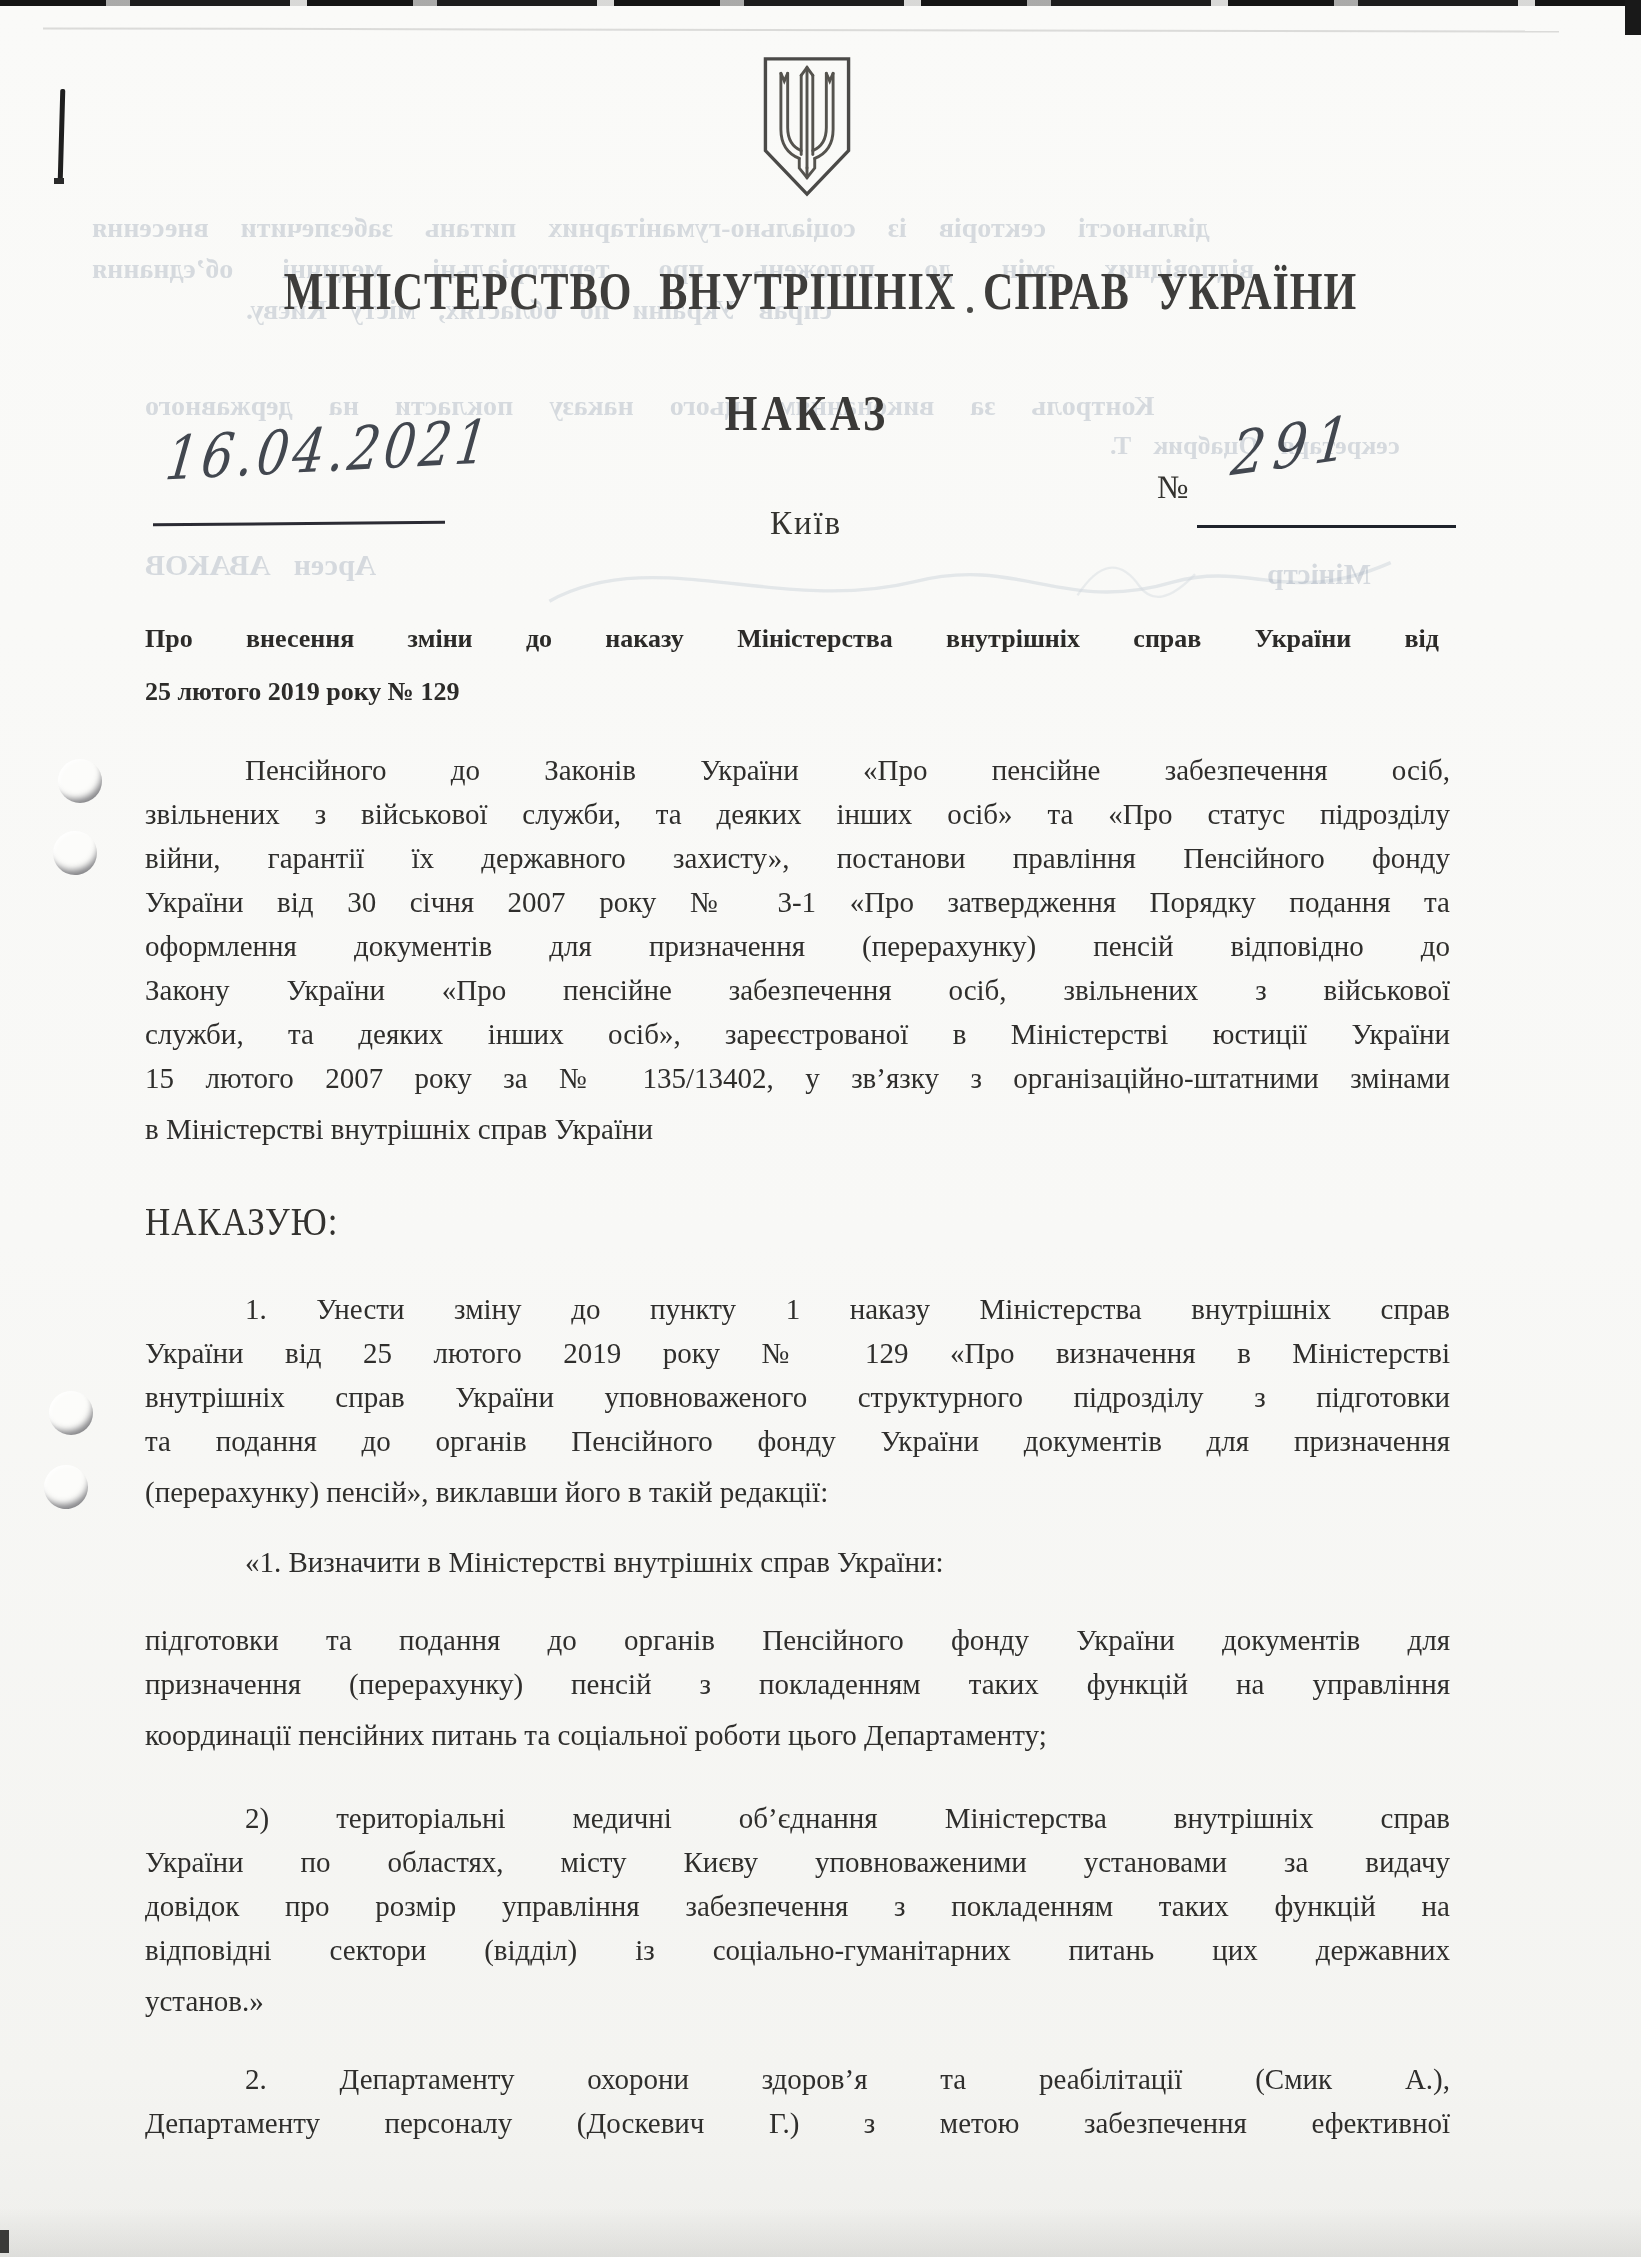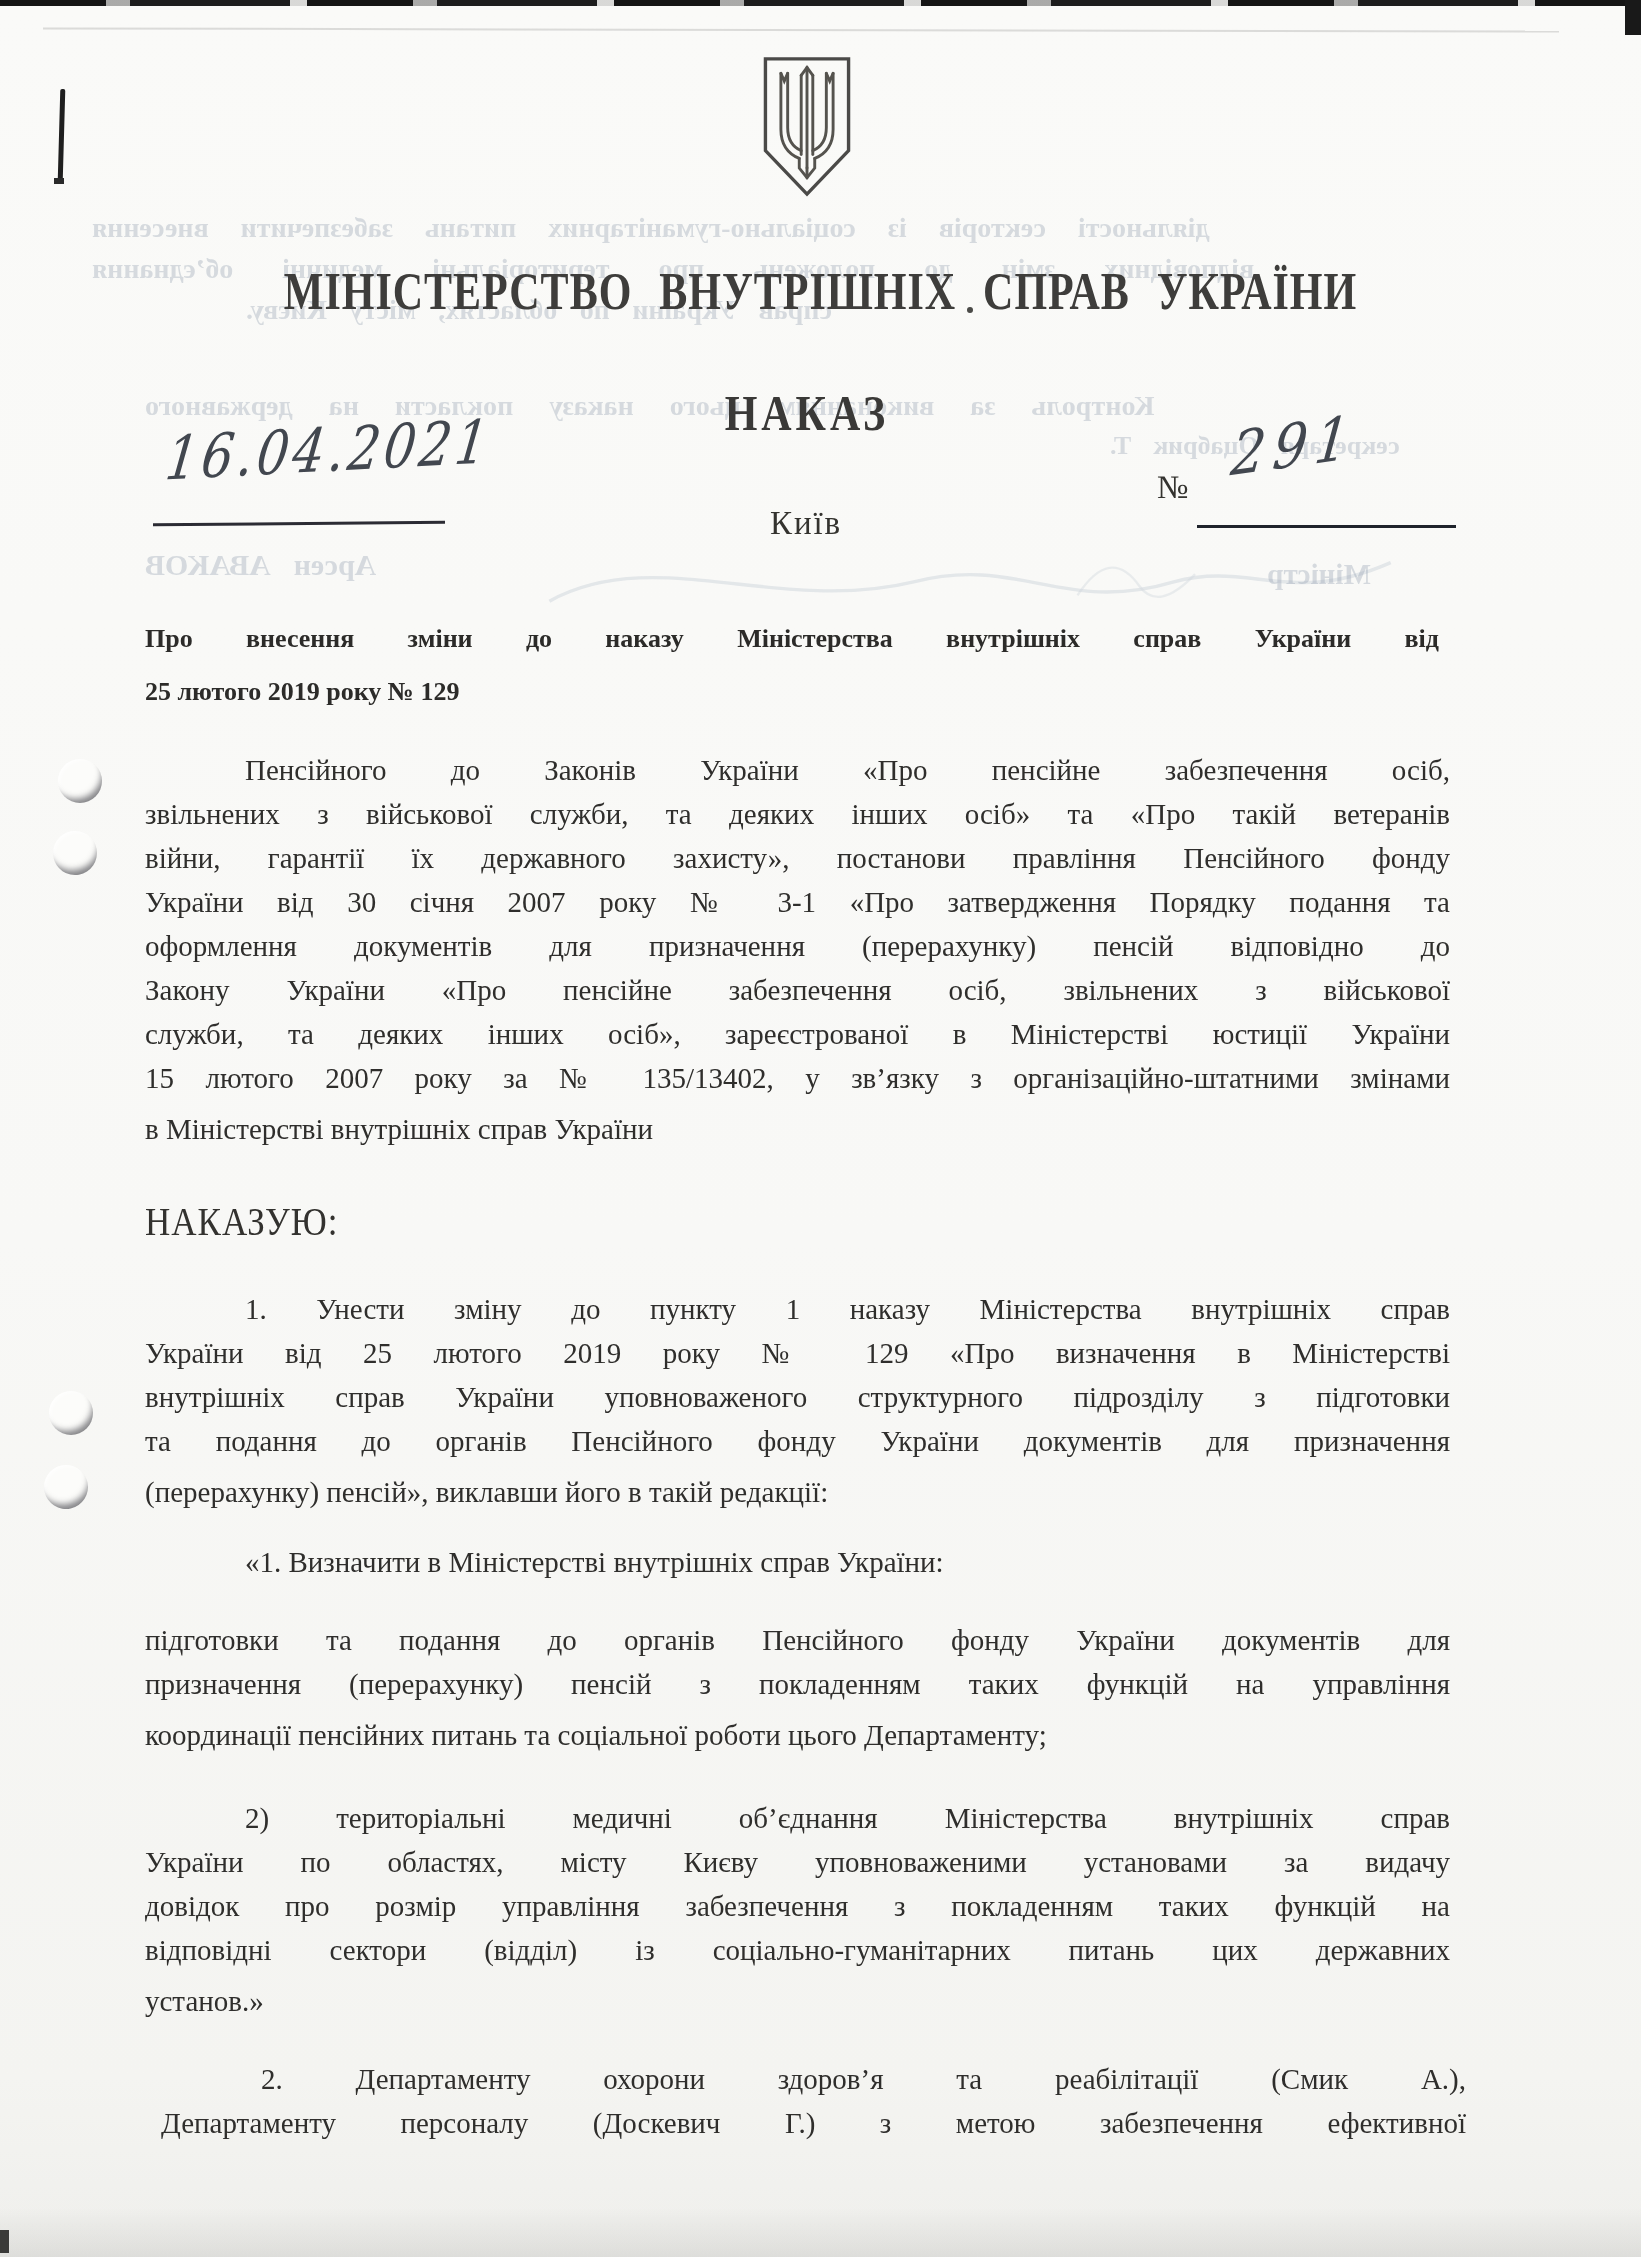--- a/index.html
+++ b/index.html
@@ -63,21 +63,21 @@
   .jline{text-align:justify;text-align-last:justify;width:100%;box-sizing:border-box;}
   .jline.ll{text-align-last:left;margin-top:7px;}
   .jline.ind{padding-left:100px;}
   .preamble{top:748px;}
   .decree-word{left:145px;top:1200px;font-size:35px;letter-spacing:1px;color:#33322f;
                transform:scaleY(1.12);transform-origin:left top;}
   .item1{top:1287px;}
   .quote-intro{top:1533px;}
   .sub1{top:1618px;}
   .sub2{top:1796px;}
-  .item2{top:2057px;margin-left:16px;}
+  .item2{top:2057px;}
 </style>
 </head>
 <body>
 
 <div class="page">
 
   <div class="abs top-strip"></div>
   <div class="abs corner-block"></div>
   <div class="abs faint-topline"></div>
   <div class="abs left-mark"></div>
@@ -130,21 +130,21 @@
   <div class="abs hw num-hw">291</div>
   <div class="abs num-underline"></div>
 
   <div class="abs subject">
     <div class="jline">Про внесення зміни до наказу Міністерства внутрішніх справ України від</div>
     <div class="jline ll">25 лютого 2019 року № 129</div>
   </div>
 
   <div class="para preamble">
     <div class="jline ind">Пенсійного до Законів України «Про пенсійне забезпечення осіб,</div>
-    <div class="jline">звільнених з військової служби, та деяких інших осіб» та «Про такій ветеранів</div>
+    <div class="jline">звільнених з військової служби, та деяких інших осіб» та «Про статус підрозділу</div>
     <div class="jline">війни, гарантії їх державного захисту», постанови правління Пенсійного фонду</div>
     <div class="jline">України від 30 січня 2007 року № 3-1 «Про затвердження Порядку подання та</div>
     <div class="jline">оформлення документів для призначення (перерахунку) пенсій відповідно до</div>
     <div class="jline">Закону України «Про пенсійне забезпечення осіб, звільнених з військової</div>
     <div class="jline">служби, та деяких інших осіб», зареєстрованої в Міністерстві юстиції України</div>
     <div class="jline">15 лютого 2007 року за № 135/13402, у зв’язку з організаційно-штатними змінами</div>
     <div class="jline ll">в Міністерстві внутрішніх справ України</div>
   </div>
 
   <div class="abs decree-word">НАКАЗУЮ:</div>

